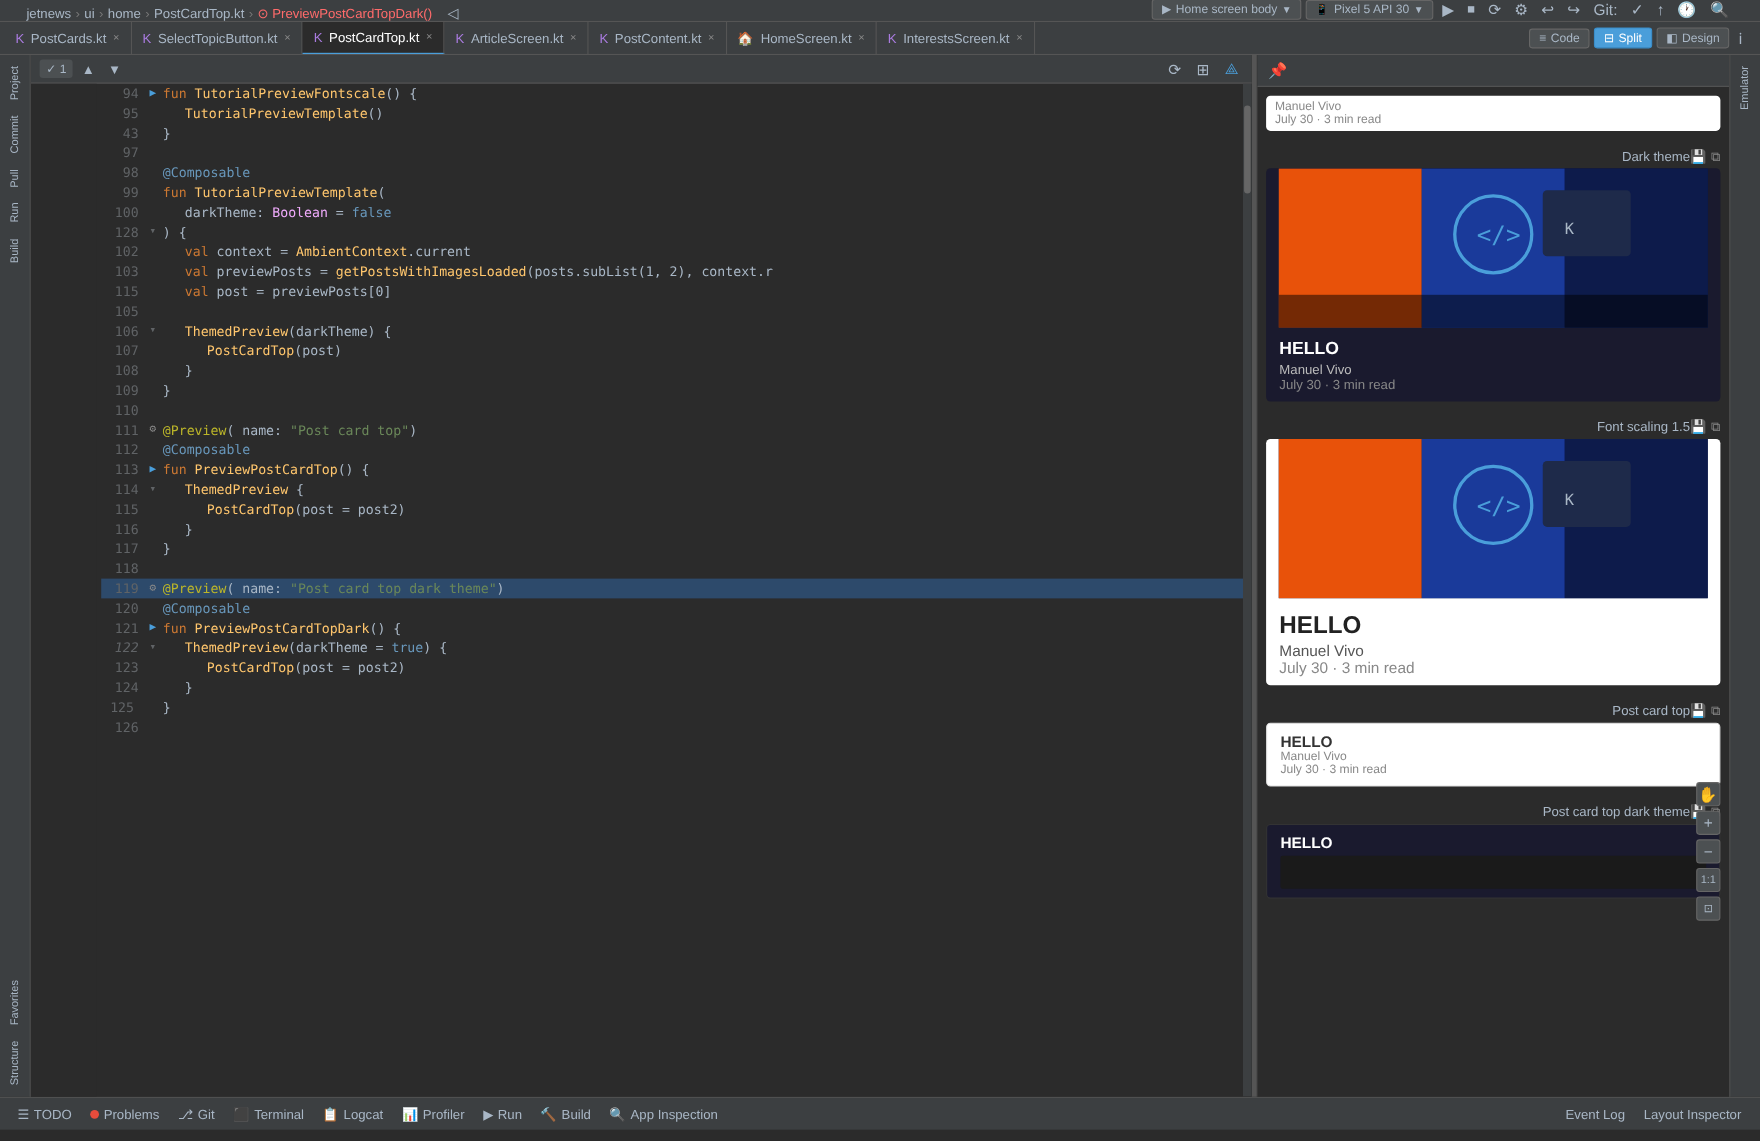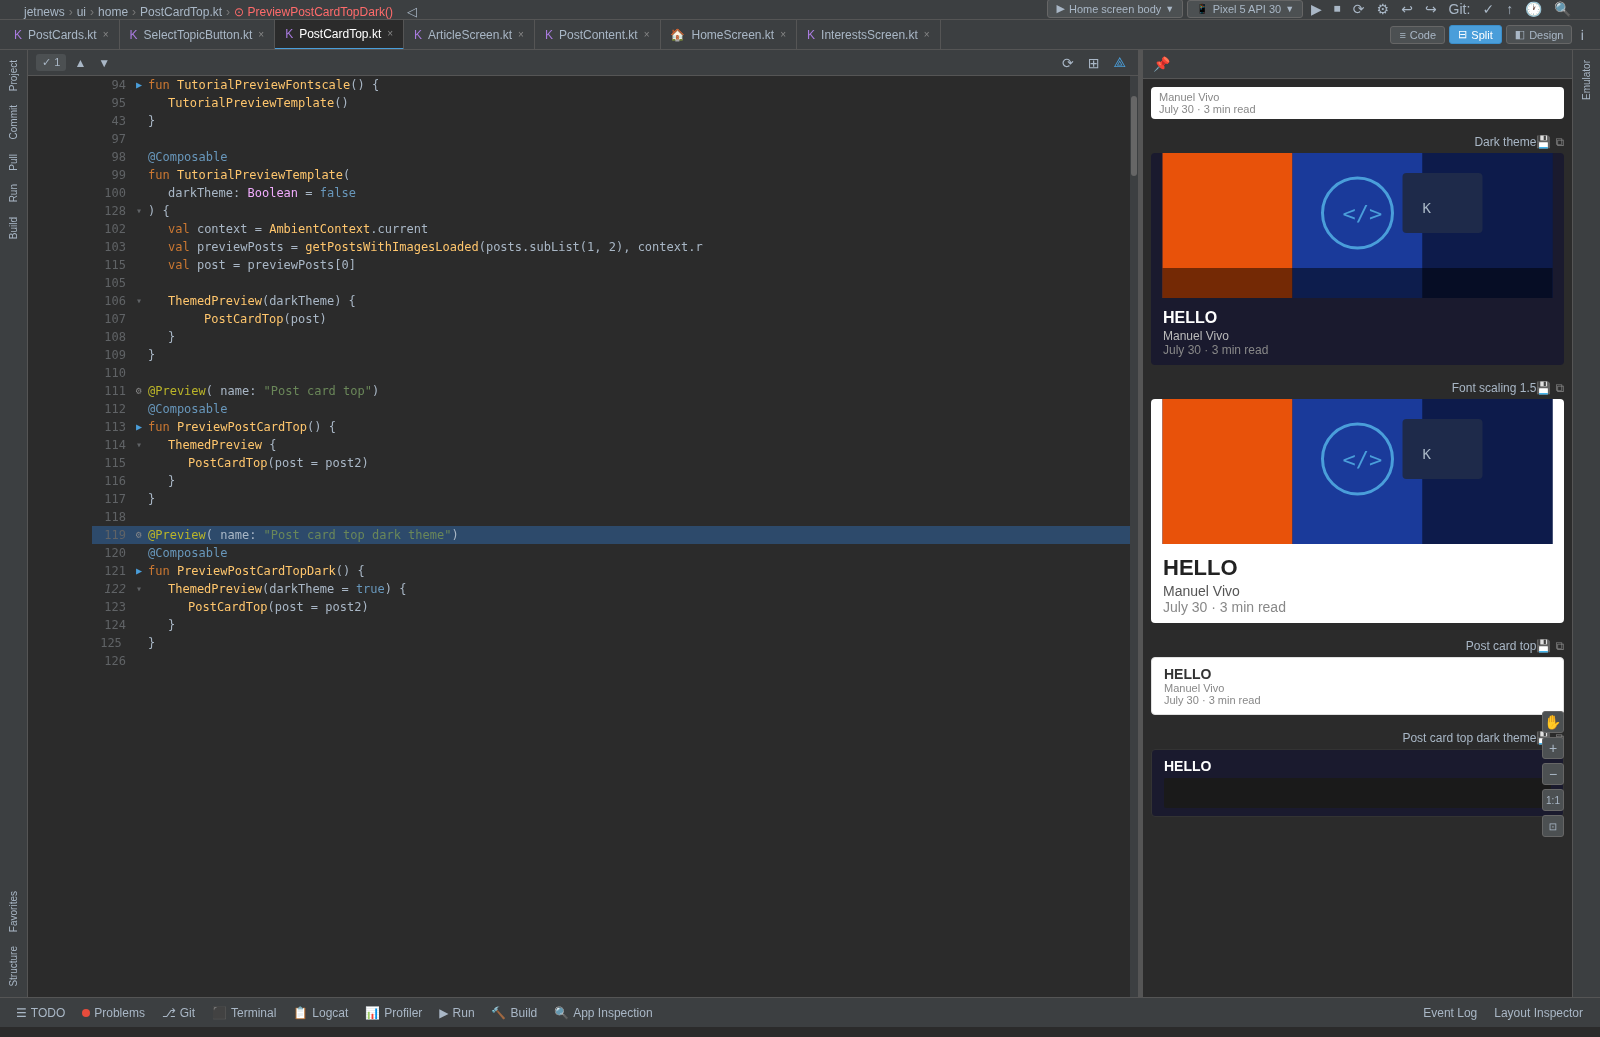--- a/index.html
+++ b/index.html
@@ -295,21 +295,21 @@
           <span class="gutter-icon"></span>
         </div>
 
         <div class="code-line">
           <span class="ln" style="min-width:30px; text-align:right; margin-right:6px;">106</span>
           <span class="gutter-icon fold-btn">▾</span>
           <span style="margin-left:20px;"><span class="fn-call">ThemedPreview</span><span class="punct">(darkTheme) {</span></span>
         </div>
 
         <div class="code-line">
-          <span class="ln" style="min-width:30px; text-align:right; margin-right:22px;">107</span>
+          <span class="ln" style="min-width:30px; text-align:right; margin-right:6px;">107</span>
           <span class="gutter-icon"></span>
           <span style="margin-left:40px;"><span class="fn-call">PostCardTop</span><span class="punct">(post)</span></span>
         </div>
 
         <div class="code-line">
           <span class="ln" style="min-width:30px; text-align:right; margin-right:6px;">108</span>
           <span class="gutter-icon"></span>
           <span style="margin-left:20px;"><span class="punct">}</span></span>
         </div>
 

